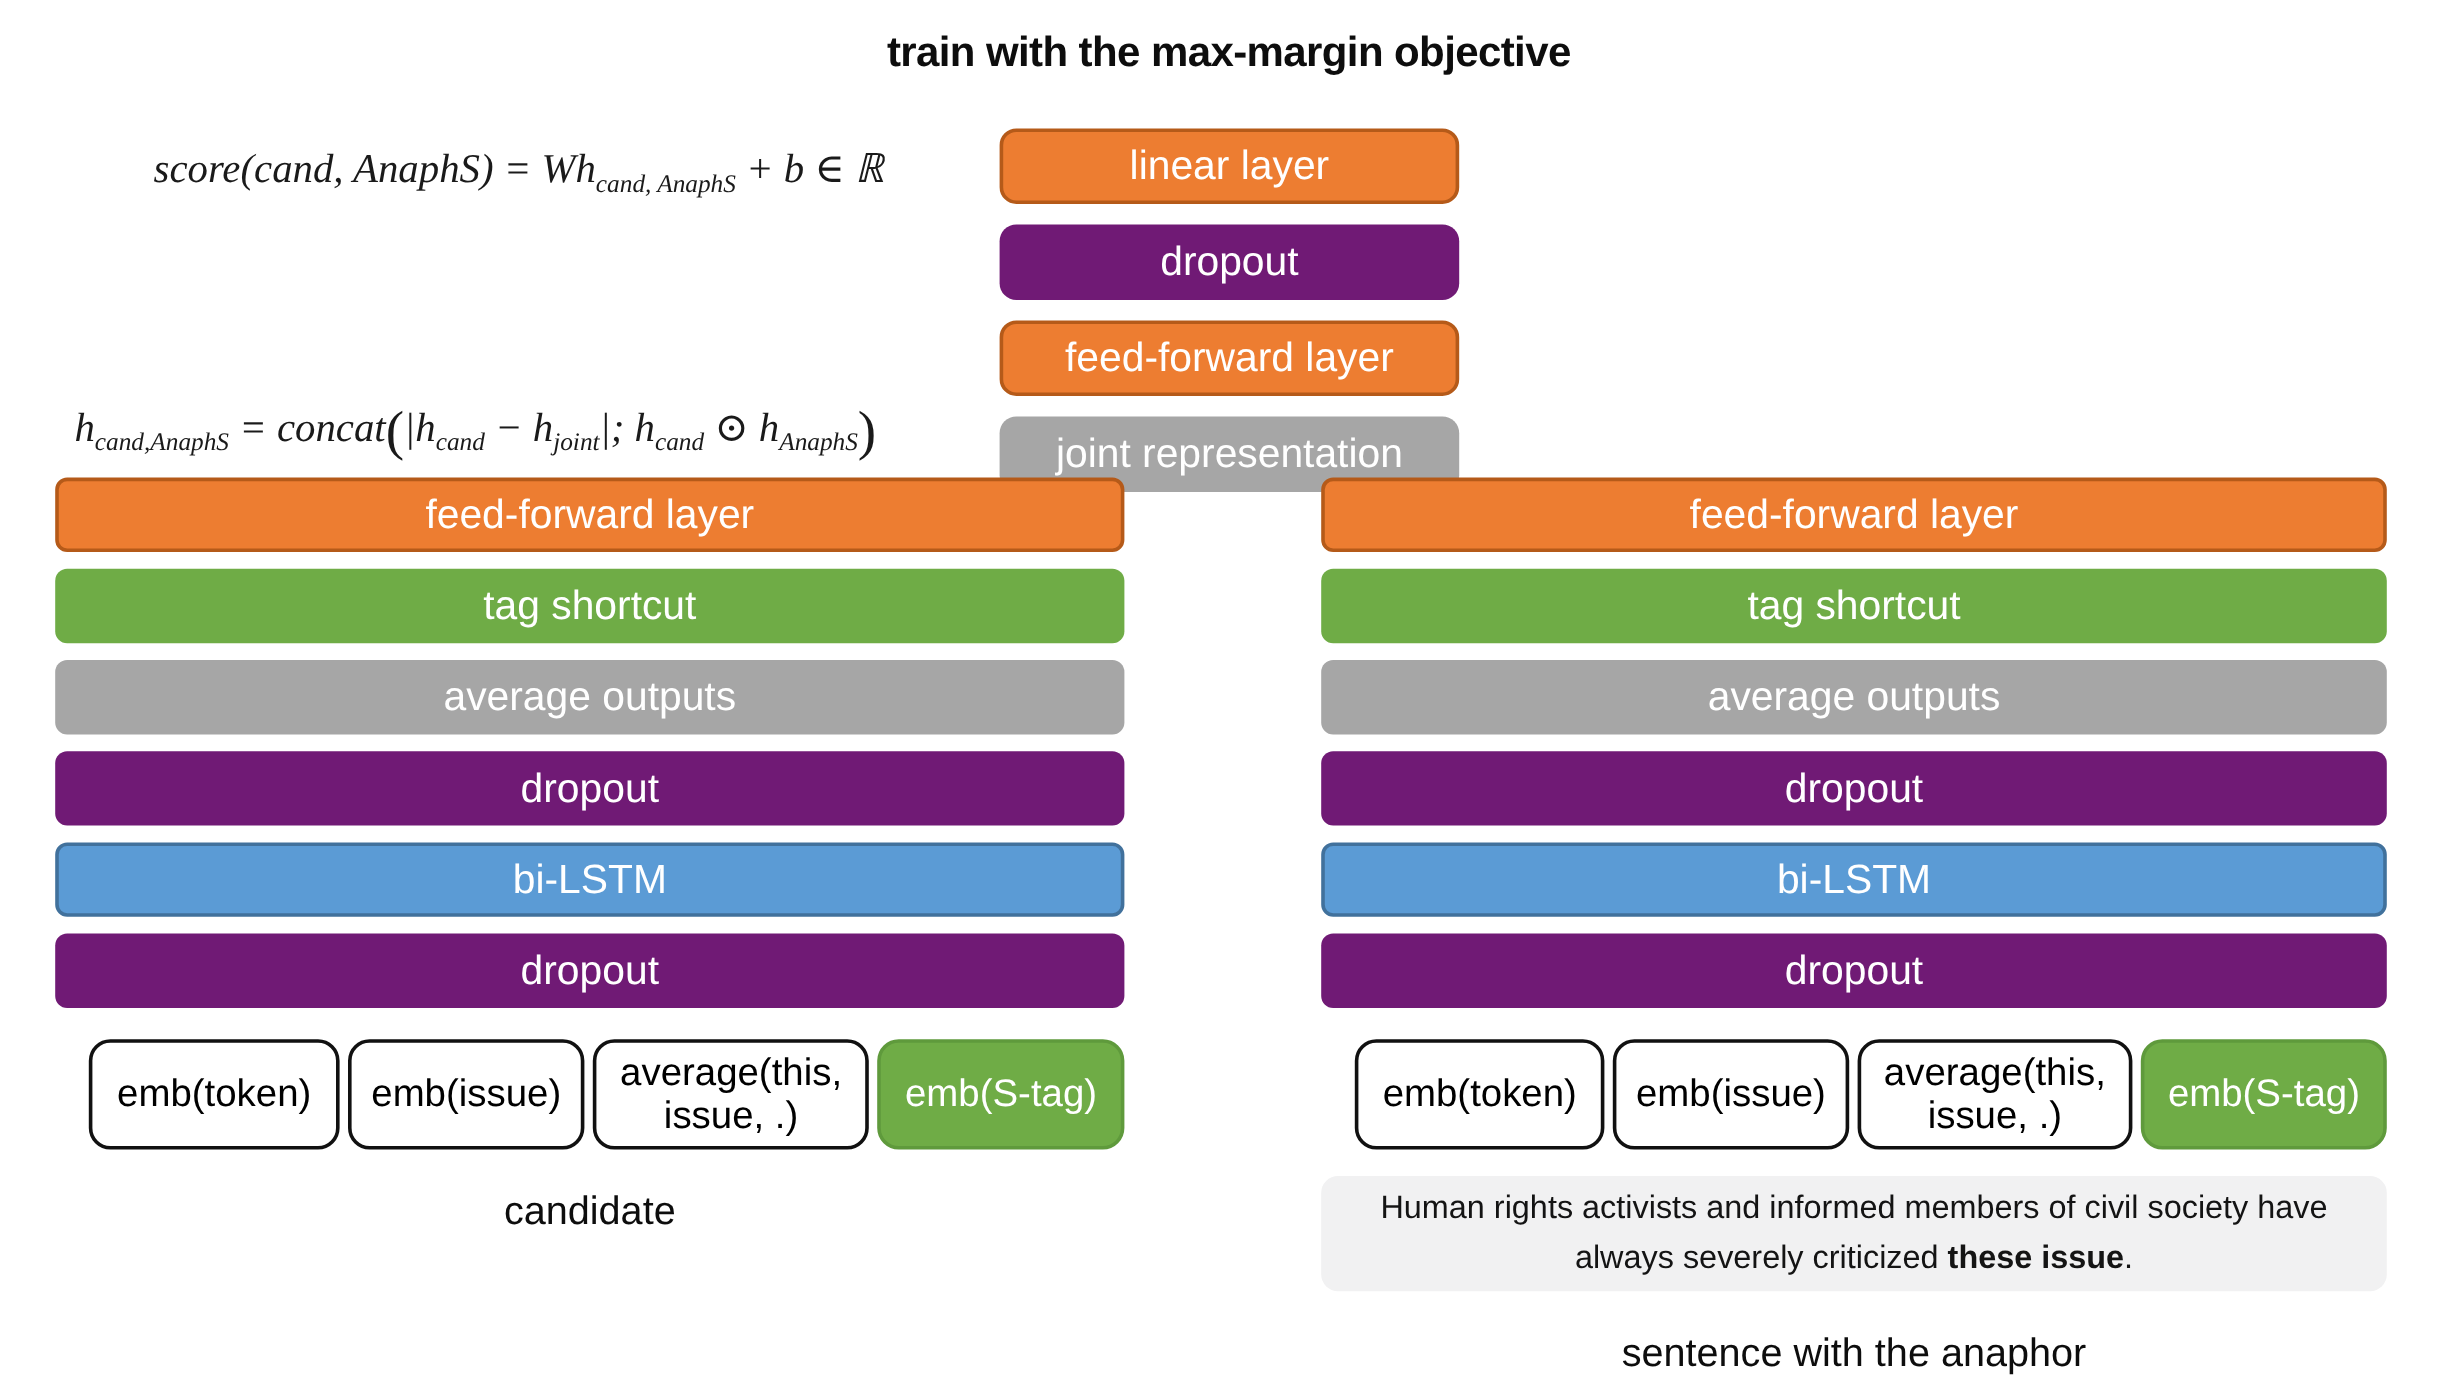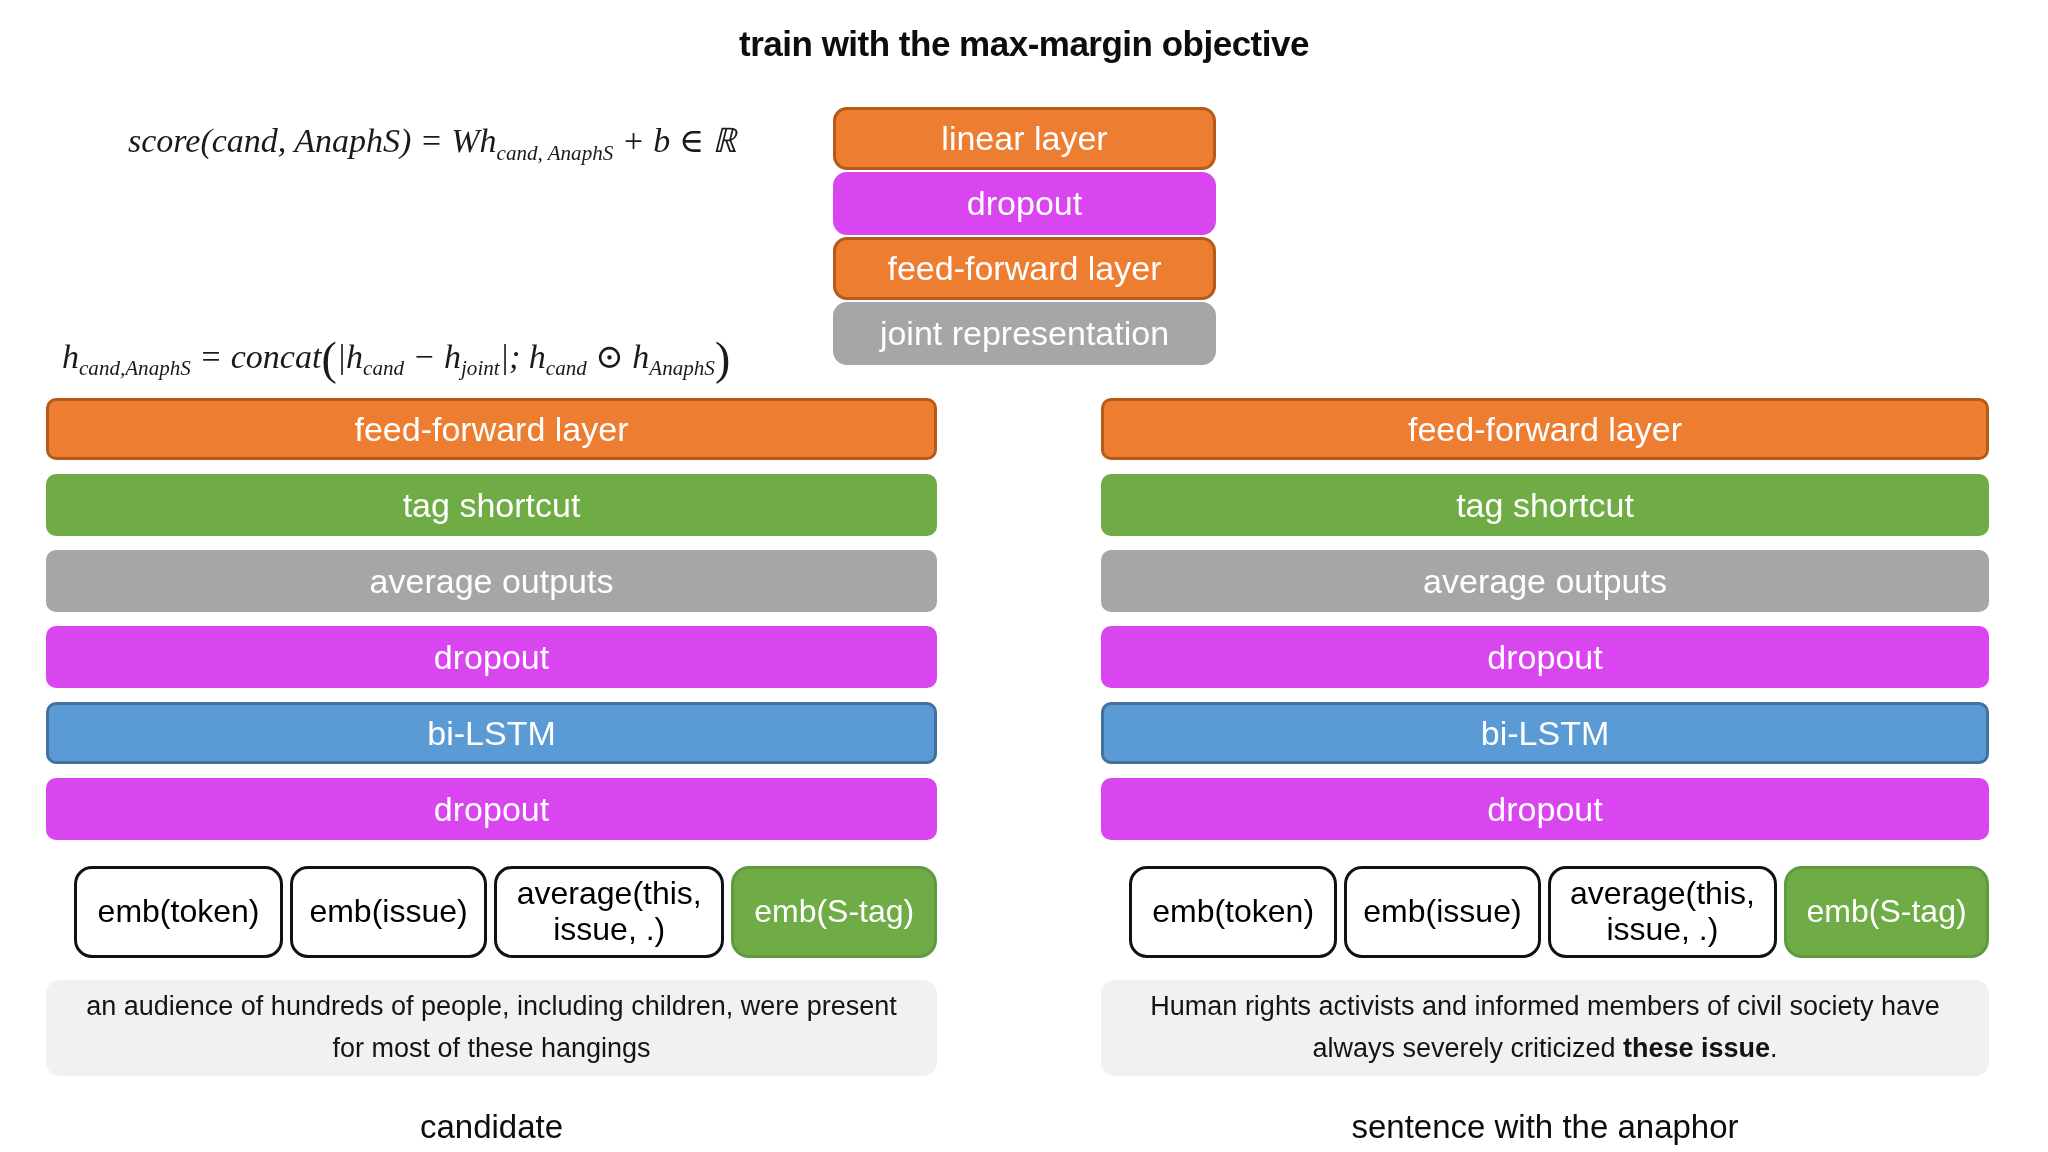--- a/index.html
+++ b/index.html
@@ -21,40 +21,40 @@
     font-family:"Liberation Serif","DejaVu Serif",serif;
     font-style:italic;font-size:34px;color:#1a1a1a;white-space:nowrap;
   }
   #formula-score{left:128px;top:116px;}
   #formula-joint{left:62px;top:332px;}
   .formula sub{font-size:0.62em;letter-spacing:0;}
   .formula .bigparen{font-size:1.35em;vertical-align:-0.14em;font-style:normal;}
 
   .top-stack{
     position:absolute;left:833px;top:107px;width:383px;
-    display:flex;flex-direction:column;gap:2px;
+    display:flex;flex-direction:column;gap:17px;
   }
   .top-box{
     height:63px;box-sizing:border-box;border-radius:14px;
     display:flex;align-items:center;justify-content:center;
     color:#fff;font-size:34px;
   }
 
   .column{position:absolute;top:398px;display:flex;flex-direction:column;}
   #col-left{left:46px;width:891px;}
   #col-right{left:1101px;width:888px;}
 
   .bars{display:flex;flex-direction:column;gap:14px;}
   .bar{
     height:62px;box-sizing:border-box;border-radius:10px;
     display:flex;align-items:center;justify-content:center;
     color:#fff;font-size:34px;
   }
   .orange{background:#ED7D31;border:3px solid #B55A19;}
-  .gold{background:#d946ef;}
+  .gold{background:#701a75;}
   .gray{background:#A6A6A6;}
   .green{background:#6FAC46;}
   .blue{background:#5B9BD5;border:3px solid #41719C;}
 
   .emb-row{display:flex;gap:7px;margin-top:26px;height:92px;padding-left:28px;}
   .emb{
     box-sizing:border-box;border:3px solid #111;border-radius:18px;background:#fff;
     display:flex;align-items:center;justify-content:center;text-align:center;
     font-size:32px;line-height:1.12;color:#000;padding:0 8px;
   }
@@ -98,23 +98,20 @@
       <div class="bar gold">dropout</div>
       <div class="bar blue">bi-LSTM</div>
       <div class="bar gold">dropout</div>
     </div>
     <div class="emb-row">
       <div class="emb emb-token">emb(token)</div>
       <div class="emb emb-issue">emb(issue)</div>
       <div class="emb emb-average">average(this, issue, .)</div>
       <div class="emb emb-stag green-emb">emb(S-tag)</div>
     </div>
-    <div class="sentence">
-        <span>an audience of hundreds of people, including children, were present for most of these hangings</span>
-      </div>
     <div class="caption">candidate</div>
   </div>
 
   <div class="column" id="col-right">
     <div class="bars">
       <div class="bar orange">feed-forward layer</div>
       <div class="bar green">tag shortcut</div>
       <div class="bar gray">average outputs</div>
       <div class="bar gold">dropout</div>
       <div class="bar blue">bi-LSTM</div>

